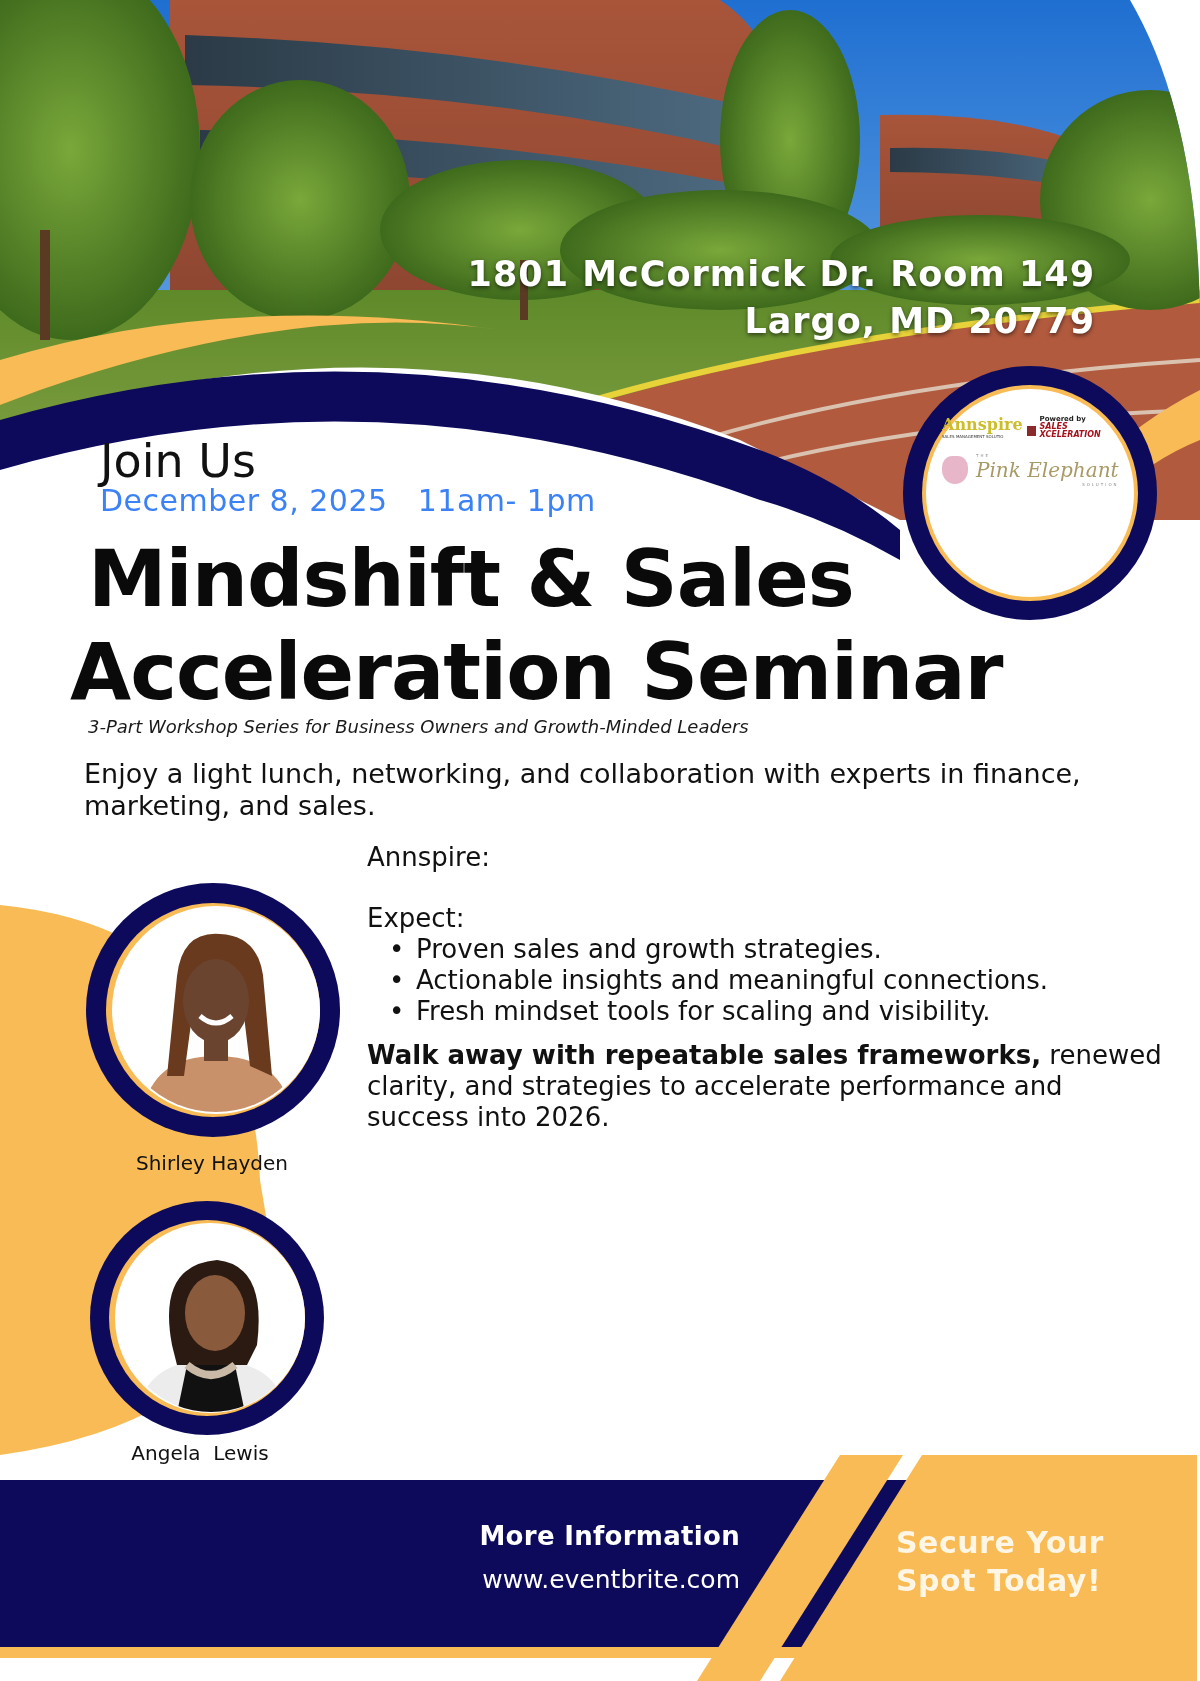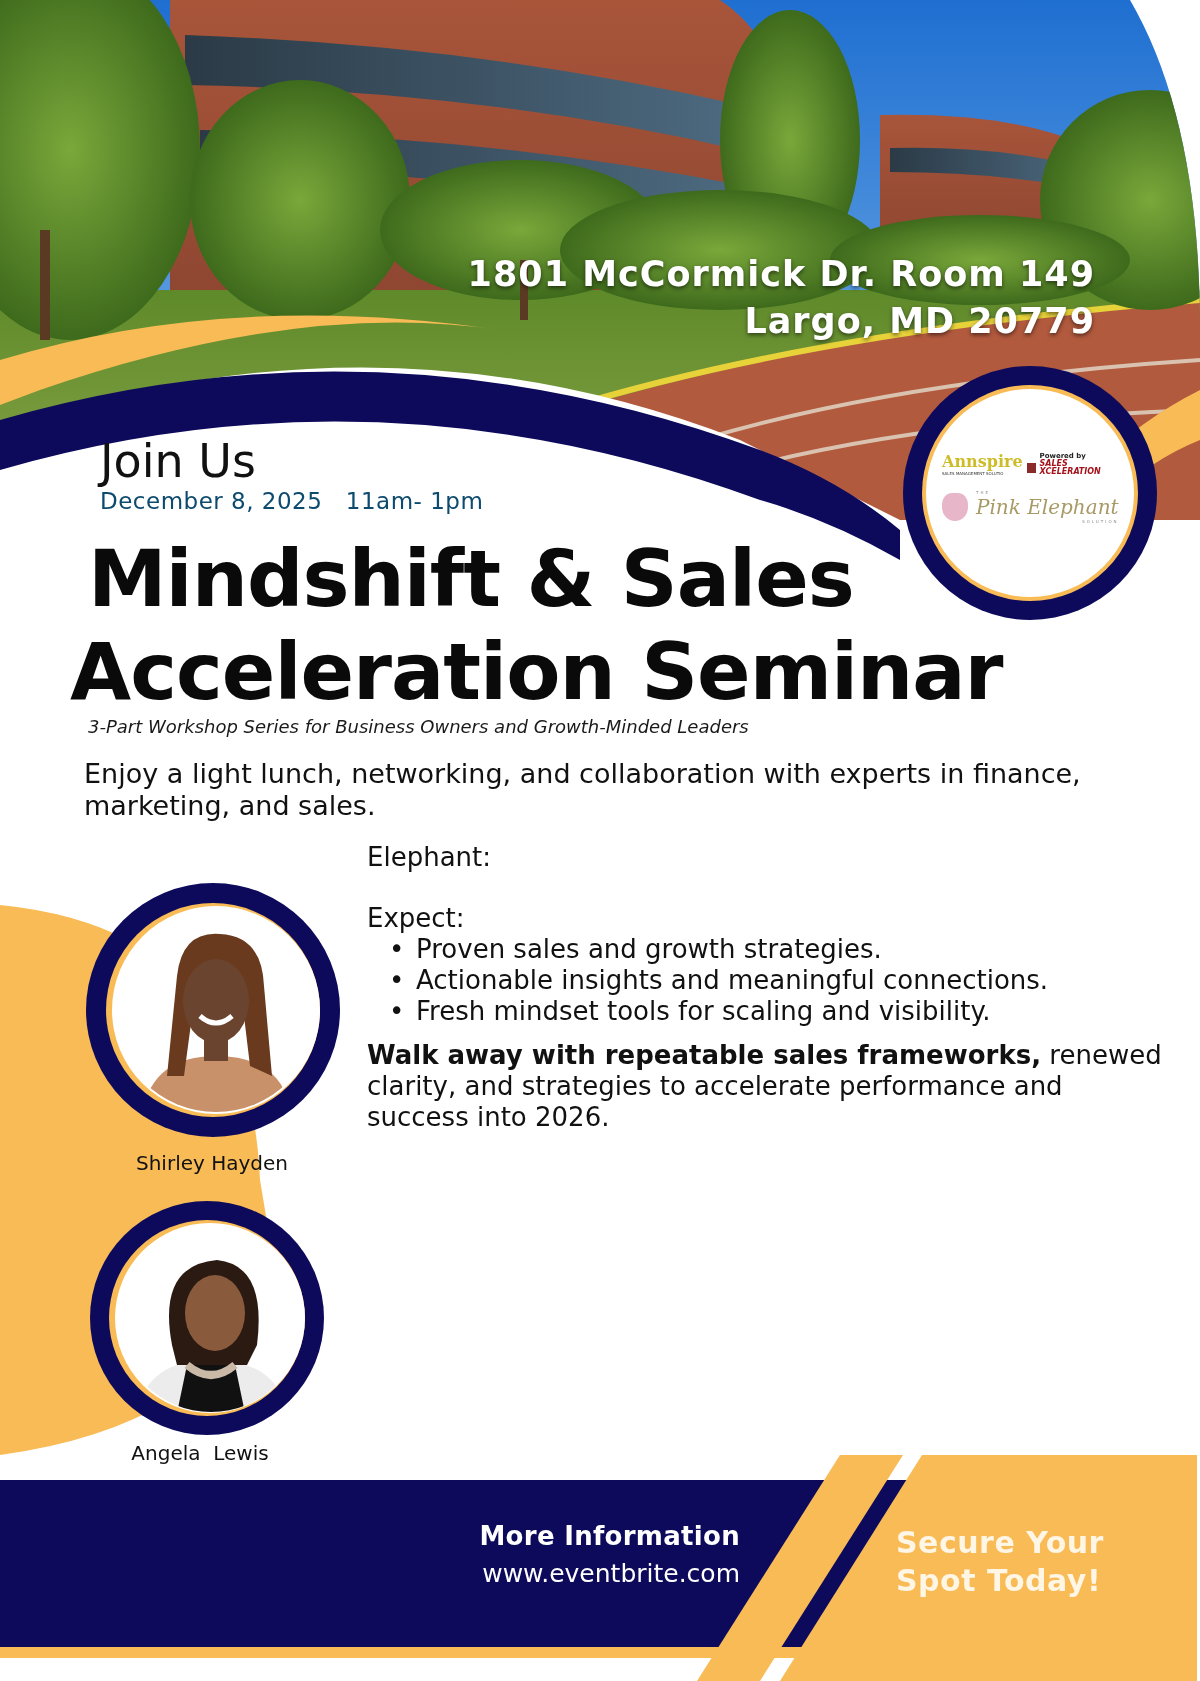--- a/index.html
+++ b/index.html
@@ -6,21 +6,21 @@
   html, body { width:1200px; height:1681px; background:#ffffff; overflow:hidden; }
   body { position:relative; font-family:"DejaVu Sans", sans-serif; color:#111; }
   .abs { position:absolute; }
   svg.bg { position:absolute; left:0; top:0; }
 
   .address { position:absolute; right:105px; top:251px; text-align:right; color:#ffffff;
     font-family:"DejaVu Sans", sans-serif; font-weight:bold; font-size:35px; line-height:47px;
     letter-spacing:1px; text-shadow:0 2px 4px rgba(0,0,0,0.55); }
 
   .join { left:100px; top:436px; font-size:46px; line-height:50px; color:#111; font-family:"DejaVu Sans", sans-serif; }
-  .datetime { left:100px; top:486px; font-size:23px; line-height:30px; color:#0c4a6e; letter-spacing:0.5px; white-space:pre; }
+  .datetime { left:100px; top:486px; font-size:30px; line-height:30px; color:#3b82f6; letter-spacing:0.5px; white-space:pre; }
 
   .title { left:70px; top:533px; width:1120px; font-family:"DejaVu Sans", sans-serif; font-weight:bold;
     font-size:79px; line-height:93px; color:#0a0a0a; letter-spacing:-1px; }
   .title .l1 { display:block; padding-left:18px; }
   .title .l2 { display:block; }
 
   .subtitle { left:88px; top:716px; font-size:18px; font-style:italic; color:#1a1a1a; }
   .enjoy { left:84px; top:758px; width:1070px; font-size:27px; line-height:32px; color:#111; }
 
   .body-col { left:367px; top:842px; width:800px; font-size:26px; line-height:31px; color:#111; }
@@ -31,21 +31,21 @@
   .bio i { font-style:italic; }
   .expect-list { list-style:none; margin:0 0 13px 0; padding:0; }
   .expect-list li { position:relative; padding-left:49px; }
   .expect-list li::before { content:"\2022"; position:absolute; left:22px; top:0; }
   .closing b { font-weight:bold; }
 
   .photo-label { font-size:20px; color:#111; text-align:center; width:260px; }
 
   .footer-info { left:420px; top:1518px; width:320px; text-align:right; color:#ffffff; }
   .footer-info .h { font-weight:bold; font-size:26px; line-height:36px; letter-spacing:0.3px; }
-  .footer-info .u { font-size:25px; line-height:40px; margin-top:0; }
+  .footer-info .u { font-size:25px; line-height:40px; margin-top:6px; }
   .cta { left:896px; top:1524px; color:#fff6e6; font-weight:bold; font-size:30px; line-height:38px; letter-spacing:0.5px; }
 
   .logo-annspire { font-family:"DejaVu Serif", serif; font-weight:bold; color:#cdbd2a; font-size:16px; }
   .logo-small { font-size:4px; color:#333; }
   .logo-powered { font-size:7px; color:#222; font-weight:bold; }
   .logo-sx { font-size:8px; color:#a5121b; font-weight:bold; font-style:italic; }
   .logo-pink { font-family:"DejaVu Serif", serif; font-style:italic; color:#a89a66; font-size:20px; }
 </style>
 </head>
 <body>
@@ -165,21 +165,21 @@
     <ellipse cx="98" cy="88" rx="30" ry="38" fill="#8a5a3c"></ellipse>
     <path d="M70,140 Q94,160 118,140" stroke="#c9b9a6" stroke-width="8" fill="none"></path>
   </g>
 </svg>
 
 <div class="address">
   <div>1801 McCormick Dr. Room 149</div>
   <div>Largo, MD  20779</div>
 </div>
 
-<div class="abs" style="left:942px;top:452px;width:180px;">
+<div class="abs" style="left:942px;top:415px;width:180px;">
   <div style="display:flex;align-items:flex-end;gap:4px;">
     <div>
       <div class="logo-annspire">Annspire</div>
       <div class="logo-small">SALES MANAGEMENT SOLUTIO</div>
     </div>
     <span style="display:inline-block;width:10px;height:10px;background:#8a2a2a;margin-bottom:3px;"></span>
     <div style="line-height:8px;">
       <div class="logo-powered">Powered by</div>
       <div class="logo-sx">SALES XCELERATION</div>
     </div>
@@ -199,21 +199,21 @@
 
 <h1 class="abs title">
   <span class="l1">Mindshift &amp; Sales</span>
   <span class="l2">Acceleration Seminar</span>
 </h1>
 
 <div class="abs subtitle">3-Part Workshop Series for Business Owners and Growth-Minded Leaders</div>
 <div class="abs enjoy">Enjoy a light lunch, networking, and collaboration with experts in finance, marketing, and sales.</div>
 
 <div class="abs body-col">
-  <p class="featuring">Elephant:</p>
+  <p class="featuring">Annspire:</p>
   <p>Expect:</p>
   <ul class="expect-list">
     <li>Proven sales and growth strategies.</li>
     <li>Actionable insights and meaningful connections.</li>
     <li>Fresh mindset tools for scaling and visibility.</li>
   </ul>
   <p class="closing"><b>Walk away with repeatable sales frameworks,</b><span> renewed clarity, and strategies to accelerate performance and success into 2026.</span></p>
 </div>
 
 <div class="abs photo-label" style="left:82px;top:1151px;">Shirley Hayden</div>

